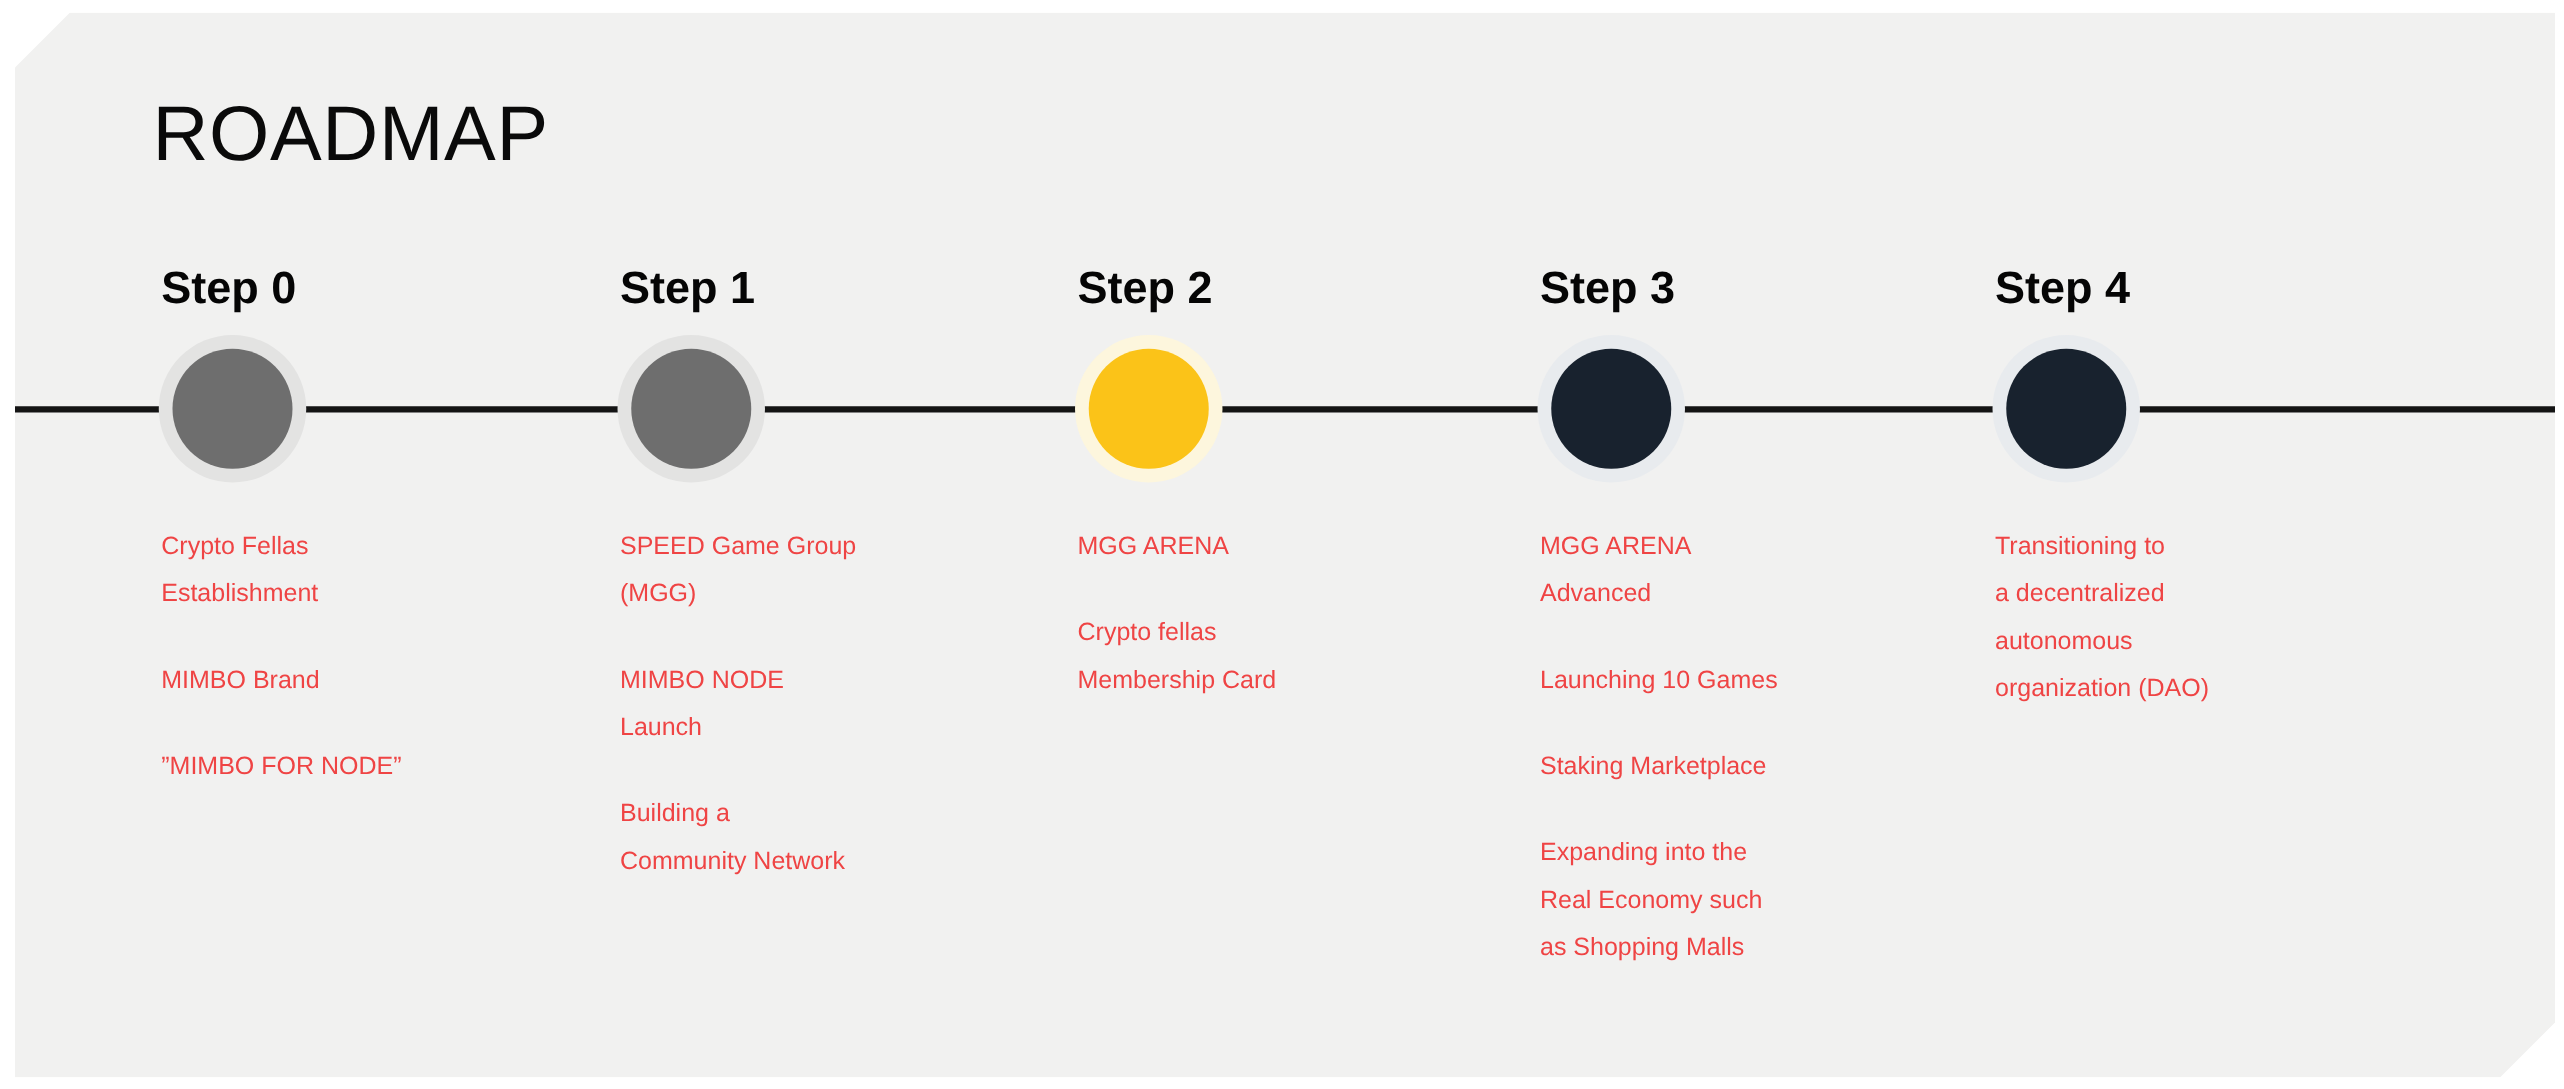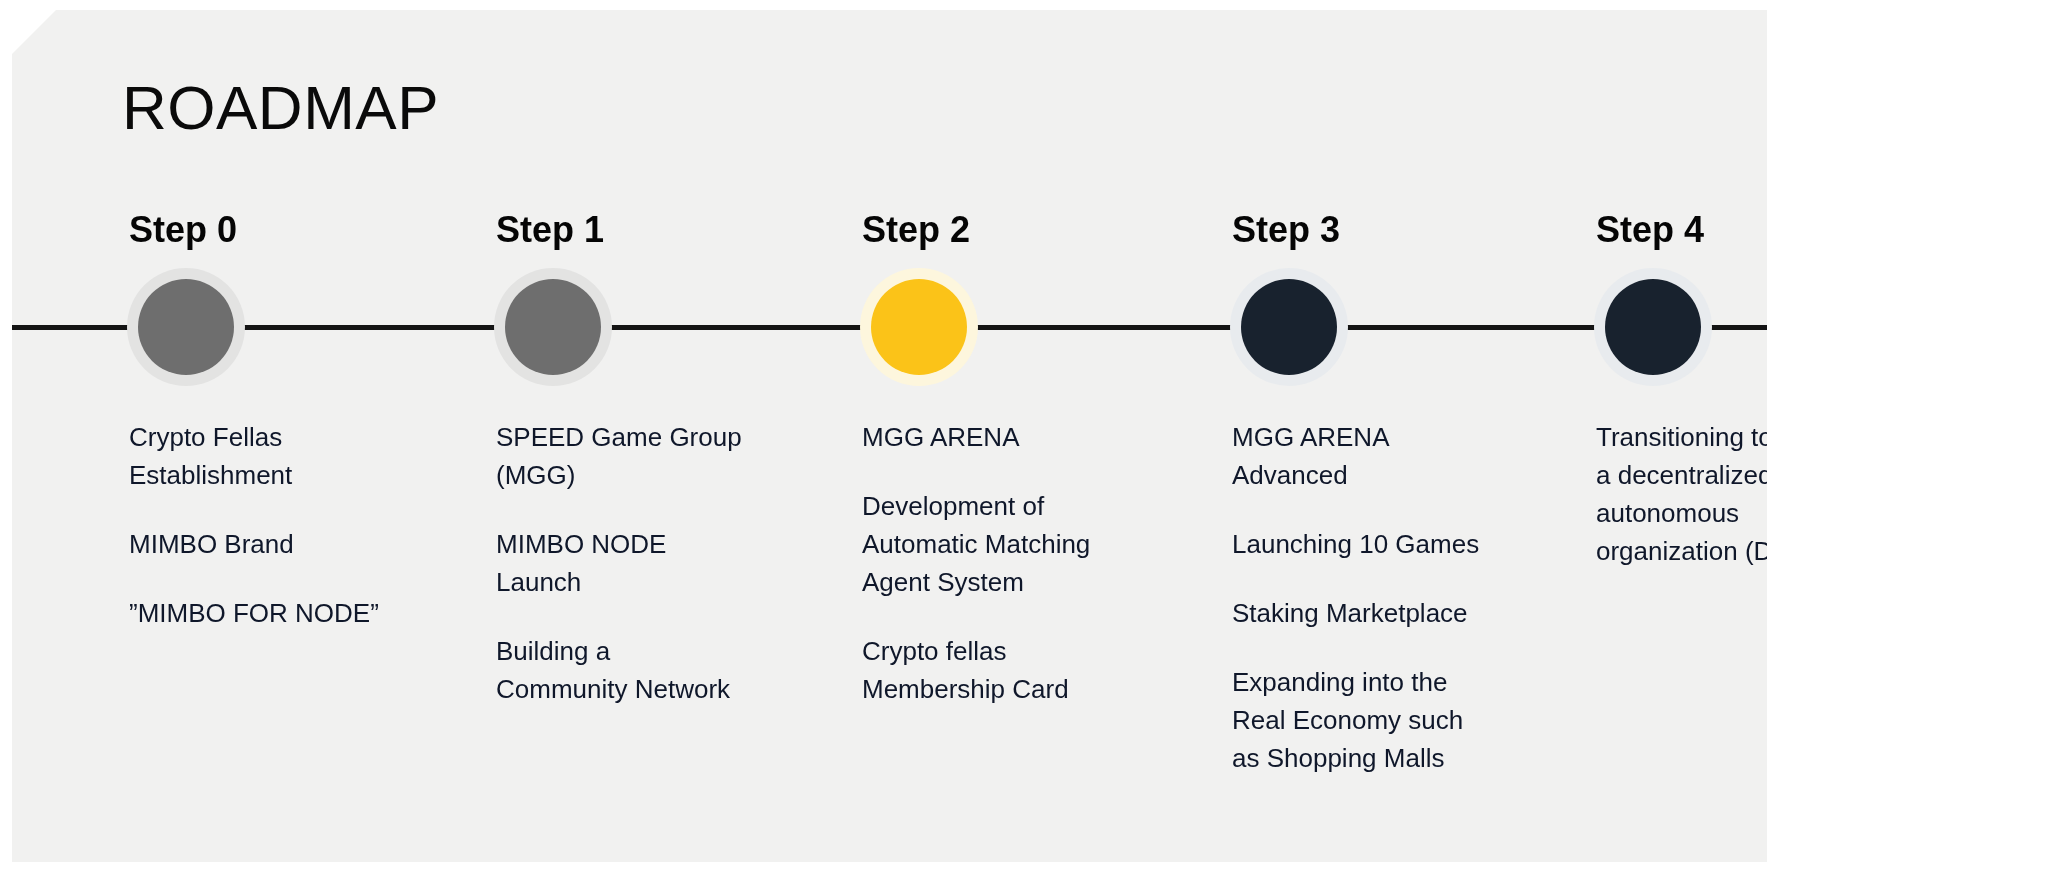--- a/index.html
+++ b/index.html
@@ -1,18 +1,18 @@
 <!DOCTYPE html>
 <html><head>
 <meta charset="utf-8">
 <style>
   html, body { margin: 0; padding: 0; background: #ffffff; }
   .stage {
     position: relative;
-    width: 1767px;
+    width: 2051px;
     height: 871px;
     background: #ffffff;
     font-family: "Liberation Sans", "DejaVu Sans", sans-serif;
     overflow: hidden;
   }
   .card {
     position: absolute;
     left: 12px; top: 10px;
     width: 2032px; height: 852px;
     background: #f1f1f0;
@@ -66,23 +66,23 @@
     width: 96px; height: 96px;
     border-radius: 50%;
   }
   .step-items {
     position: absolute;
     left: 2px; top: 209px;
     width: 345px;
   }
   .step-item {
     margin: 0 0 31px 0;
-    font-size: 26px;
+    font-size: 20px;
     line-height: 38px;
-    color: #0f172a;
+    color: #ef4444;
     white-space: pre-line;
   }
 </style>
 </head>
 <body>
 
 <div class="stage">
   <div class="card"></div>
   <div class="page-title">ROADMAP</div>
   <div class="timeline-line"></div>
@@ -113,23 +113,20 @@
 Community Network</p>
         </div>
   </div>
       <div class="step-col">
     <div class="step-label">Step 2</div>
     <div class="dot-halo" style="background: rgb(253, 246, 221);">
       <div class="dot-core" style="background: rgb(251, 195, 24);"></div>
     </div>
     <div class="step-items">
           <p class="step-item">MGG ARENA</p>
-          <p class="step-item">Development of
-Automatic Matching
-Agent System</p>
           <p class="step-item">Crypto fellas
 Membership Card</p>
         </div>
   </div>
       <div class="step-col">
     <div class="step-label">Step 3</div>
     <div class="dot-halo" style="background: rgb(232, 235, 238);">
       <div class="dot-core" style="background: rgb(24, 34, 46);"></div>
     </div>
     <div class="step-items">

